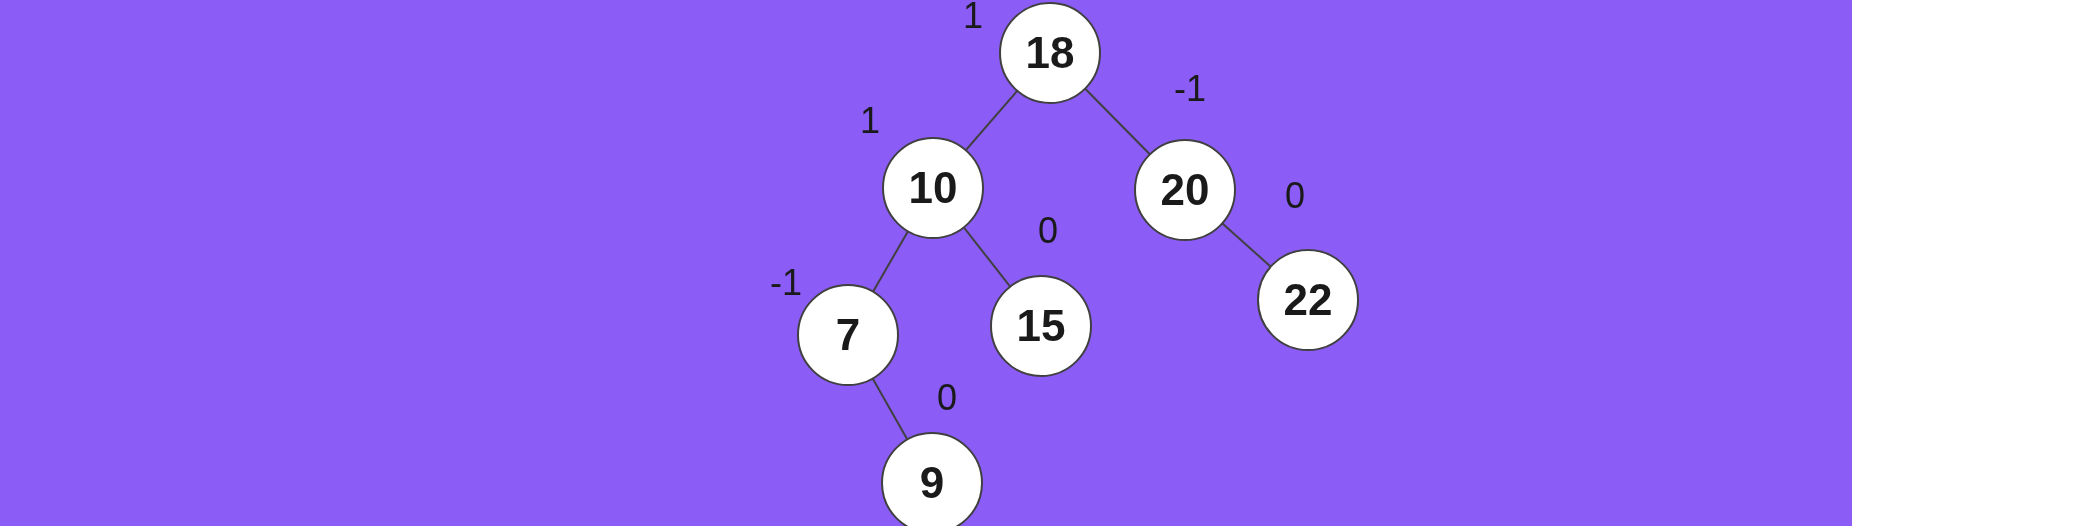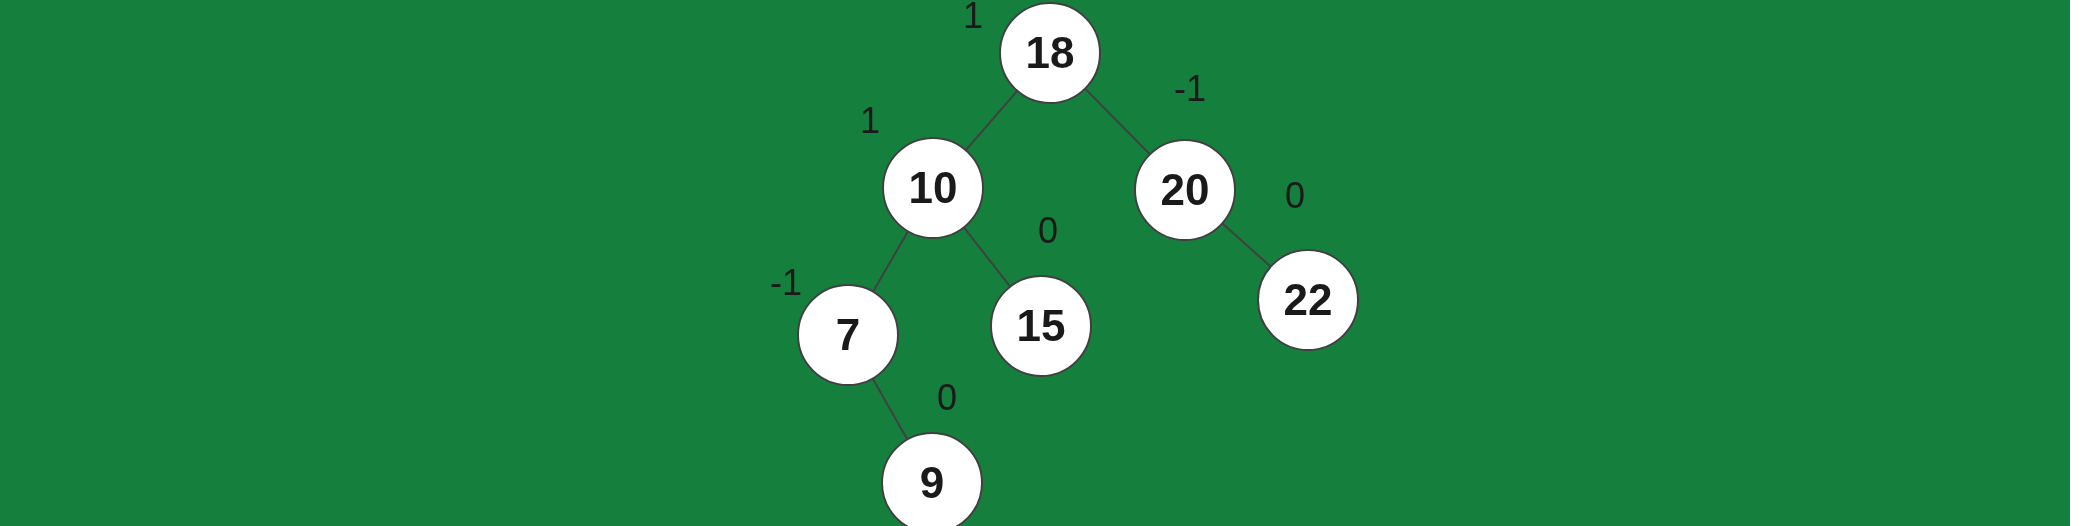--- a/index.html
+++ b/index.html
@@ -2,23 +2,23 @@
 <html><head>
 <meta charset="utf-8">
 <style>
   html, body {
     margin: 0;
     padding: 0;
     background: #ffffff;
   }
   .canvas {
     position: relative;
-    width: 2070px;
+    width: 1852px;
     height: 526px;
-    background: #15803d;
+    background: #8b5cf6;
     overflow: hidden;
   }
   svg { display: block; }
   .node-value {
     font-family: "Liberation Sans", sans-serif;
     font-weight: 700;
     font-size: 44px;
     text-anchor: middle;
   }
   .balance-factor {

